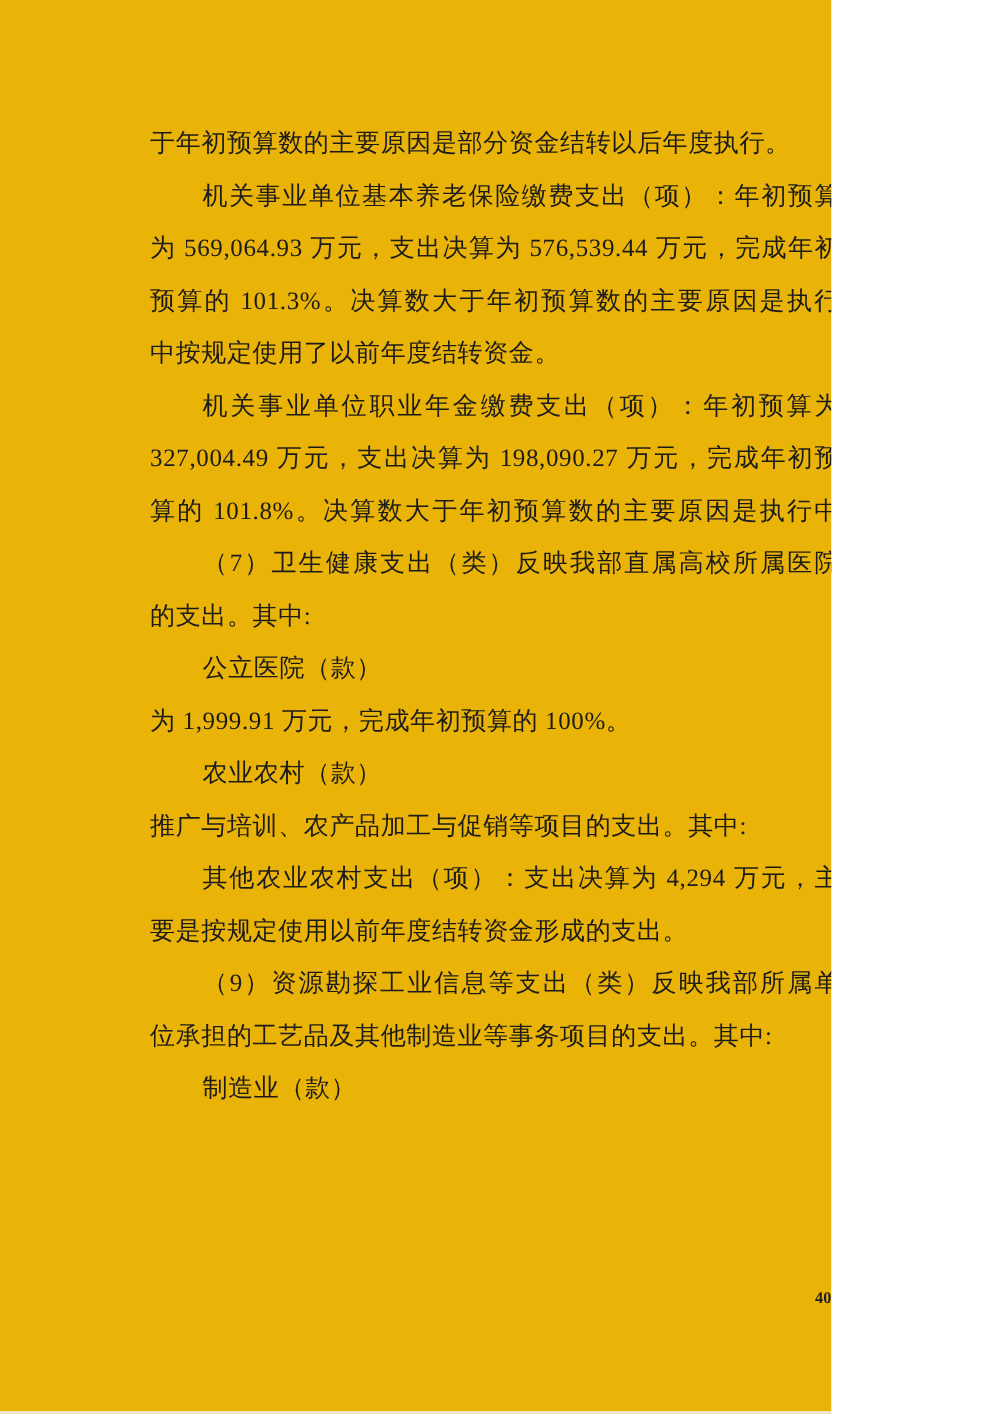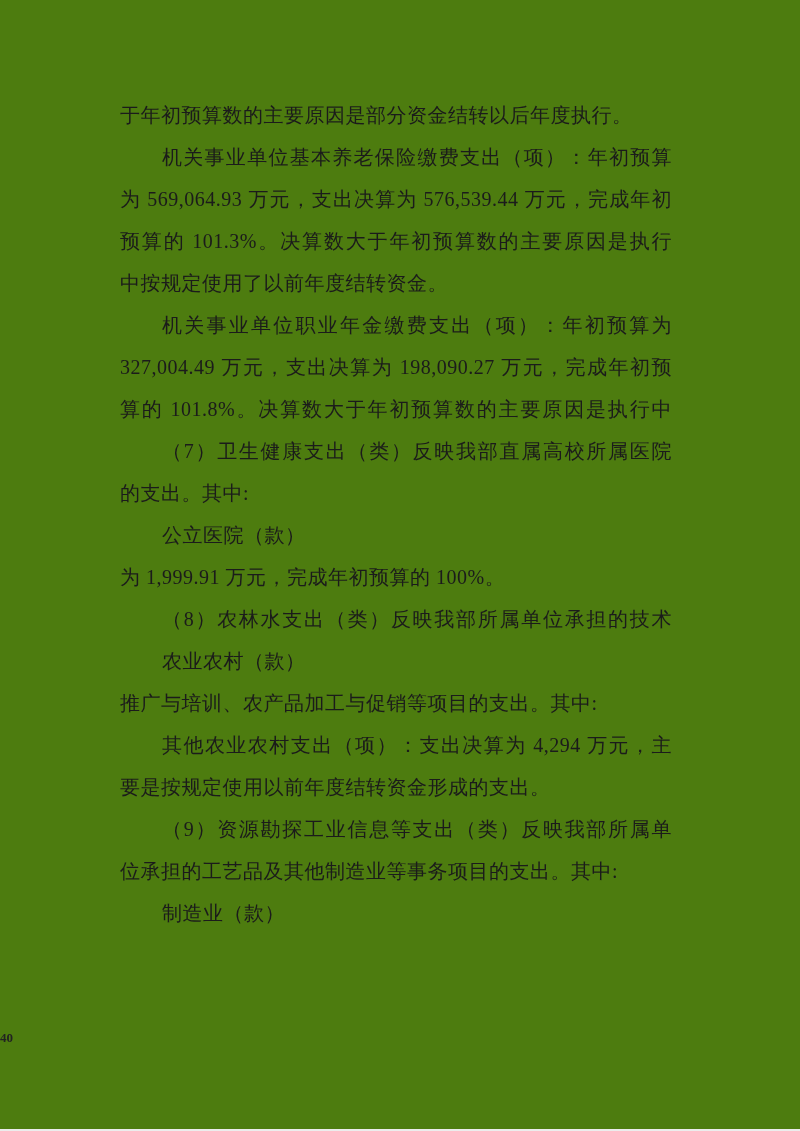--- a/index.html
+++ b/index.html
@@ -1,20 +1,20 @@
 <!DOCTYPE html>
 <html lang="zh"><head>
 <meta charset="utf-8">
 <style>
   html, body { margin: 0; padding: 0; background: #ffffff; }
   .page {
     position: relative;
-    width: 800px;
+    width: 665px;
     height: 1131px;
-    background: #4d7c0f;
+    background: #eab308;
     box-sizing: border-box;
     border-bottom: 2px solid #ececec;
     font-family: "Liberation Serif", "DejaVu Serif", serif;
     overflow: hidden;
   }
   .text-block {
     position: absolute;
     left: 120px;
     top: 94px;
     width: 552px;
@@ -31,21 +31,21 @@
   .ind { padding-left: 42px; }
   .j {
     text-align: justify;
     text-align-last: justify;
   }
   .page-number {
     position: absolute;
     top: 1030px;
     left: 0;
     width: 100%;
-    text-align: left;
+    text-align: right;
     font-size: 13px;
     line-height: 16px;
     font-weight: bold;
     letter-spacing: 0;
     color: #222222;
   }
 </style>
 </head>
 <body>
 
@@ -56,21 +56,20 @@
     <div class="line j">为 569,064.93 万元，支出决算为 576,539.44 万元，完成年初</div>
     <div class="line j">预算的 101.3%。决算数大于年初预算数的主要原因是执行</div>
     <div class="line">中按规定使用了以前年度结转资金。</div>
     <div class="line ind j">机关事业单位职业年金缴费支出（项）：年初预算为</div>
     <div class="line j">327,004.49 万元，支出决算为 198,090.27 万元，完成年初预</div>
     <div class="line j">算的 101.8%。决算数大于年初预算数的主要原因是执行中</div>
     <div class="line ind j">（7）卫生健康支出（类）反映我部直属高校所属医院</div>
     <div class="line">的支出。其中:</div>
     <div class="line ind">公立医院（款）</div>
     <div class="line">为 1,999.91 万元，完成年初预算的 100%。</div>
-    <div class="line ind j">（8）农林水支出（类）反映我部所属单位承担的技术</div>
     <div class="line ind">农业农村（款）</div>
     <div class="line">推广与培训、农产品加工与促销等项目的支出。其中:</div>
     <div class="line ind j">其他农业农村支出（项）：支出决算为 4,294 万元，主</div>
     <div class="line">要是按规定使用以前年度结转资金形成的支出。</div>
     <div class="line ind j">（9）资源勘探工业信息等支出（类）反映我部所属单</div>
     <div class="line">位承担的工艺品及其他制造业等事务项目的支出。其中:</div>
     <div class="line ind">制造业（款）</div>
   </div>
   <div class="page-number">40</div>
 </div>

